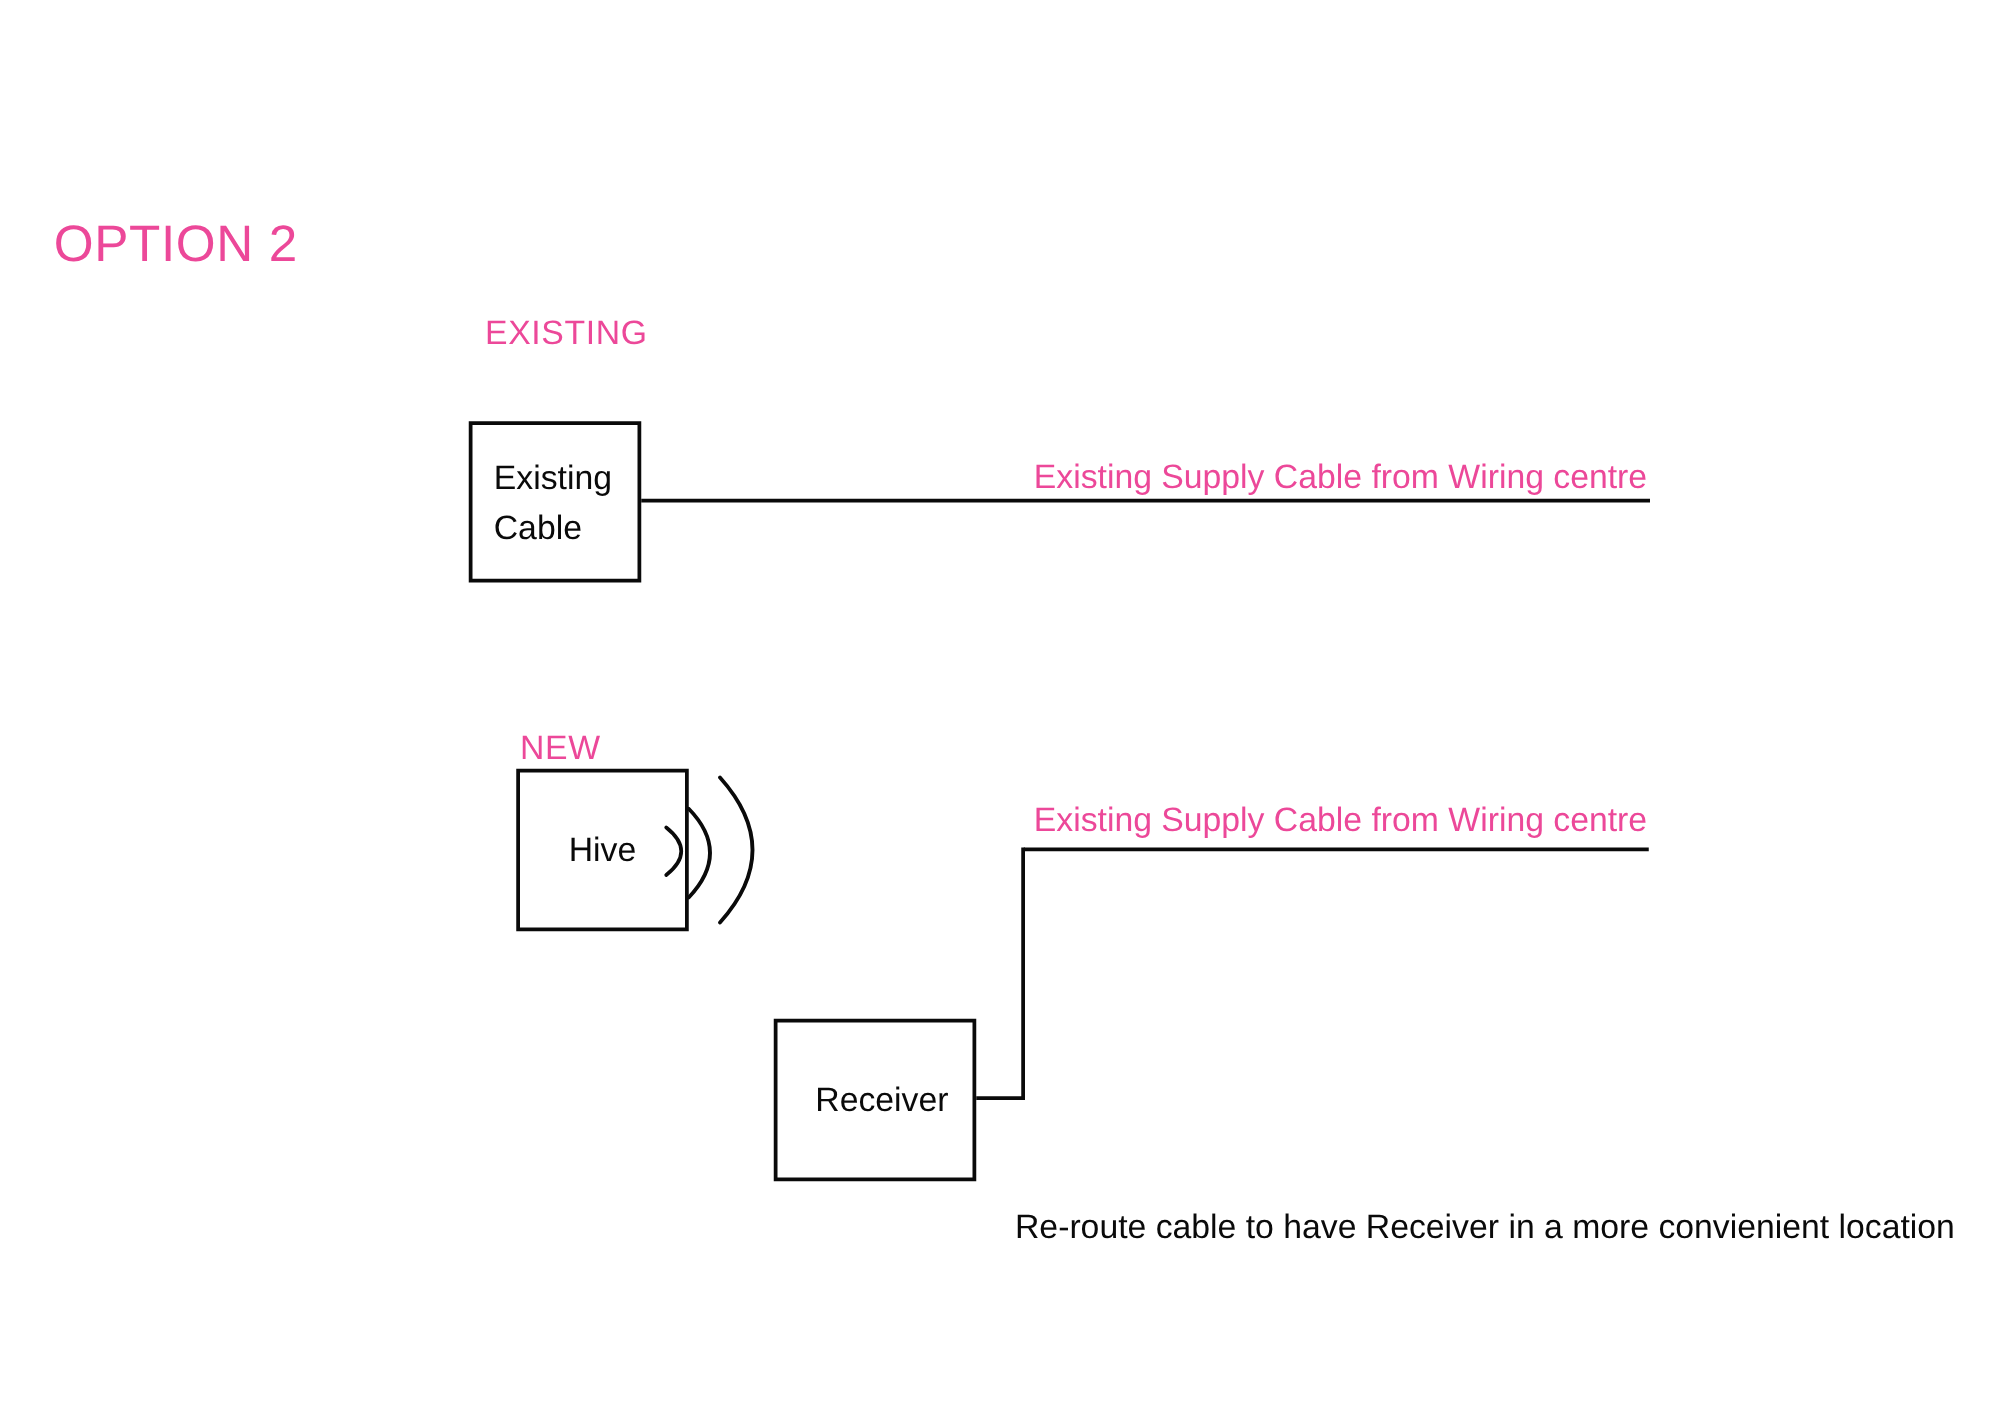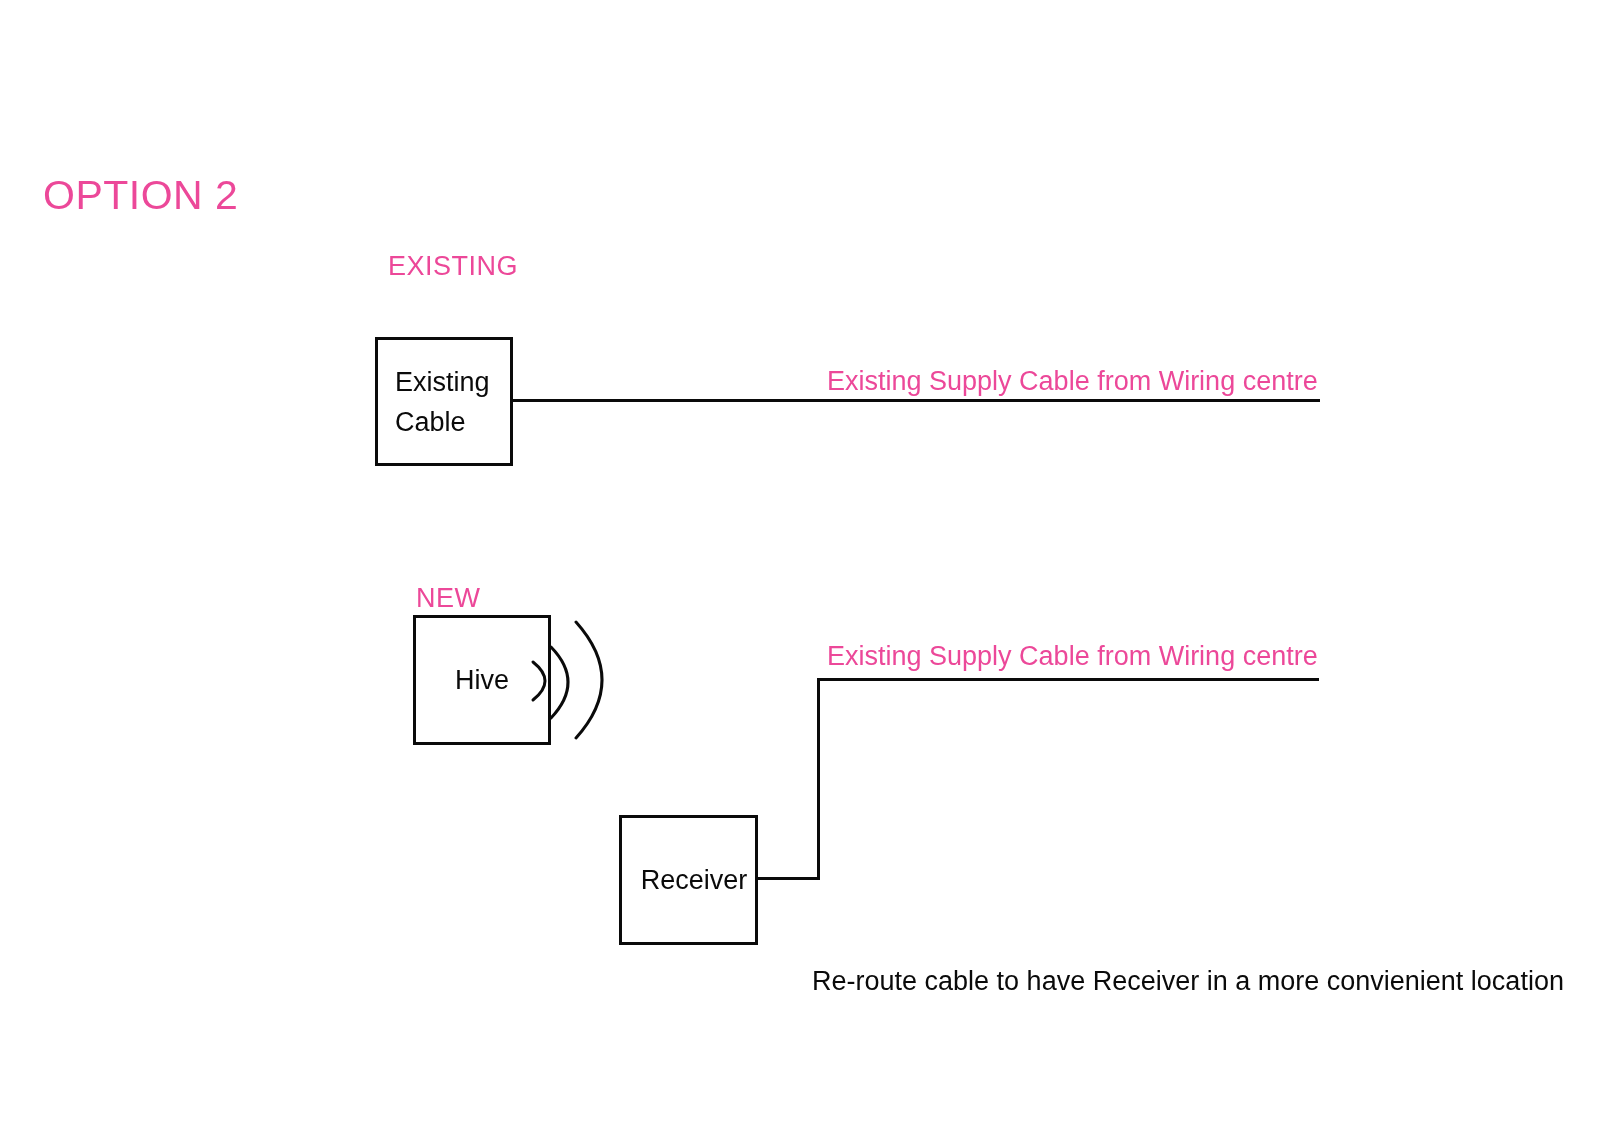--- a/index.html
+++ b/index.html
@@ -45,21 +45,21 @@
     padding: 22px 0 0 17px;
     line-height: 40px;
   }
   .hive-box {
     left: 377px; top: 615px;
     width: 138px; height: 130px;
     display: flex; align-items: center; justify-content: center; margin-left: 36px;
   }
   .receiver-box {
     left: 619px; top: 815px;
-    width: 139px; height: 130px;
+    width: 162px; height: 130px;
     display: flex; align-items: center; justify-content: center; padding-left: 11px;
   }
 
   .wire { background: #0a0a0a; }
   .cable-line-1 { left: 513px; top: 399px; width: 807px; height: 3px; }
   .cable-line-2 { left: 819px; top: 678px; width: 500px; height: 3px; }
   .drop-line    { left: 817px; top: 678px; width: 3px;  height: 202px; }
   .stub-line    { left: 758px; top: 877px; width: 62px; height: 3px; }
 
   .cable-lbl-1 { left: 827px; top: 368px; }

